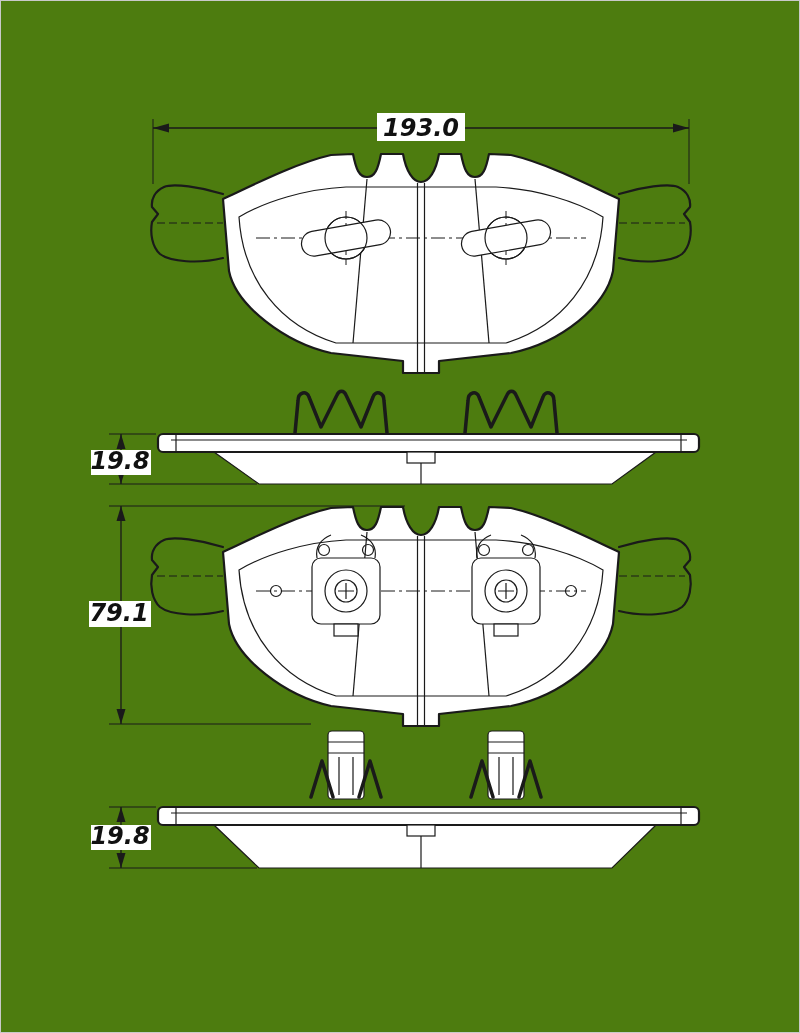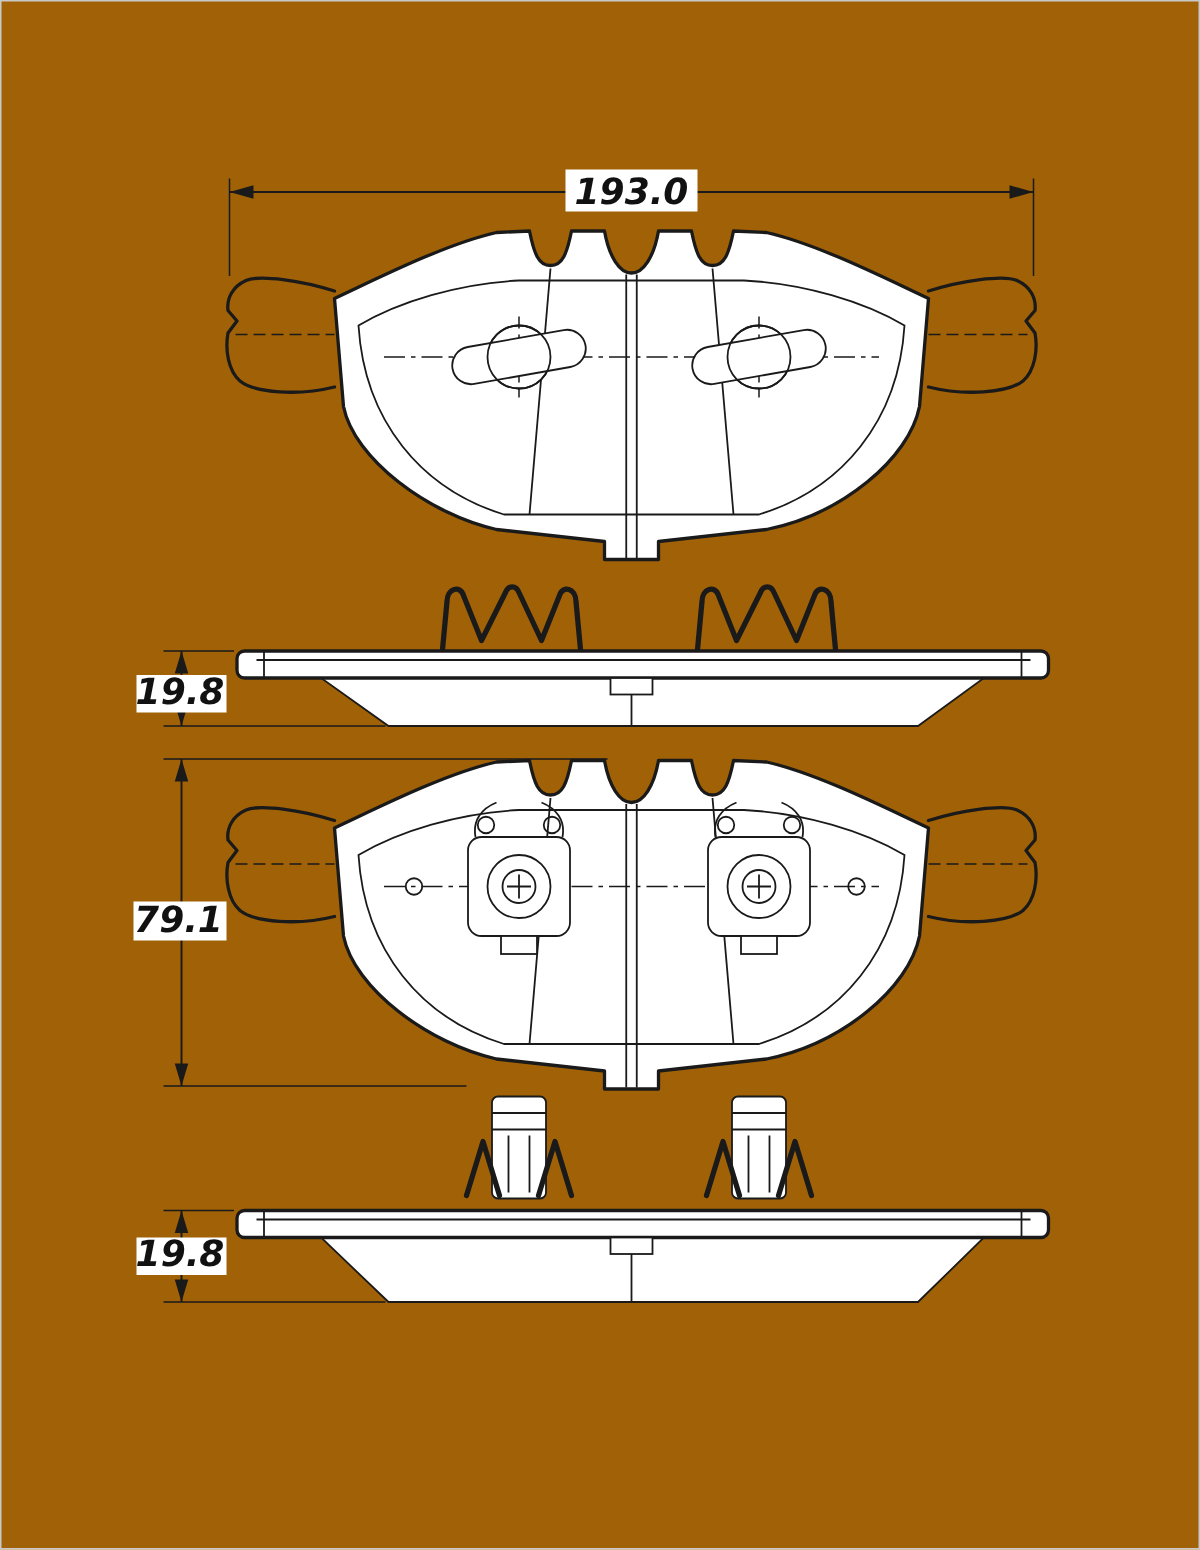--- a/index.html
+++ b/index.html
@@ -5,21 +5,21 @@
   html, body {
     margin: 0;
     padding: 0;
     background: #ffffff;
     font-family: "DejaVu Sans", sans-serif;
   }
   .page {
     width: 798px;
     height: 1031px;
     border: 1px solid #c9c9c9;
-    background: #a16207;
+    background: #4d7c0f;
     position: relative;
     overflow: hidden;
   }
   svg { display: block; }
   .dim-label {
     font-family: "DejaVu Sans", sans-serif;
     font-style: italic;
     font-weight: bold;
     font-size: 24px;
     fill: #111111;

